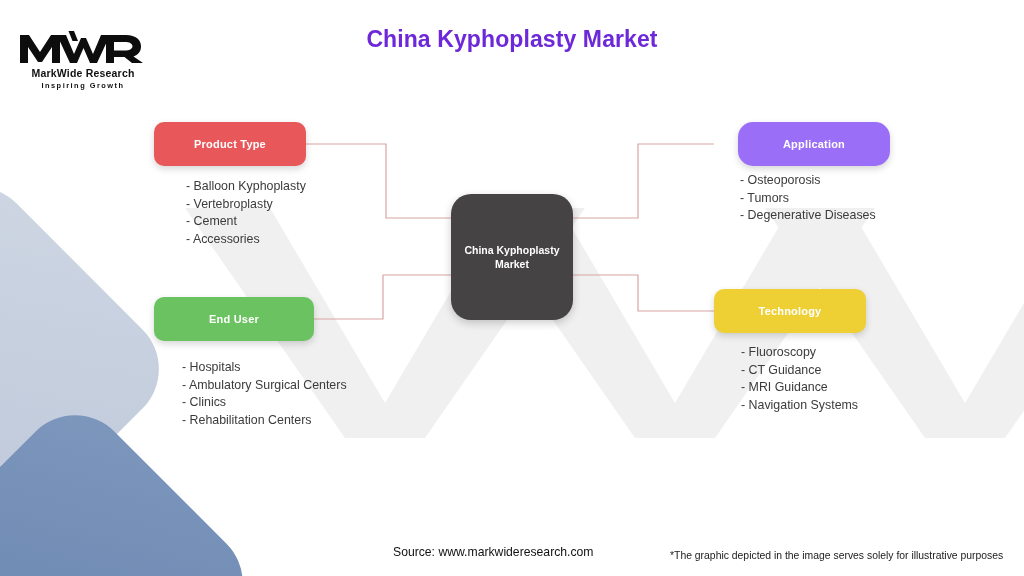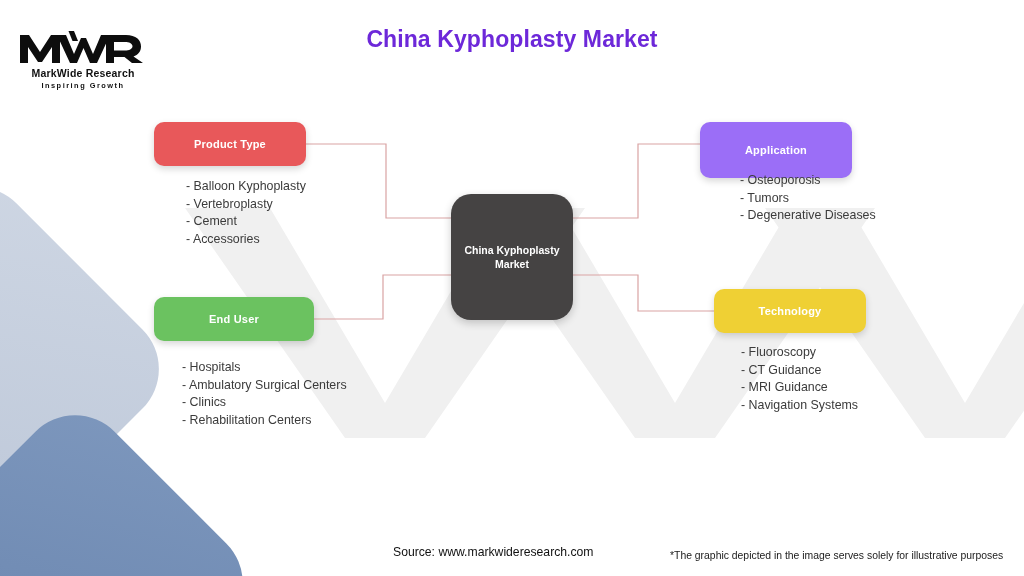--- a/index.html
+++ b/index.html
@@ -68,21 +68,21 @@
   .node{
     position:absolute;z-index:3;
     border-radius:10px;
     display:flex;align-items:center;justify-content:center;
     box-shadow:0 3px 7px rgba(0,0,0,.16);
     color:#ffffff;font-weight:bold;
     font-size:11px;
     letter-spacing:.2px;
   }
   .node-product{left:154px;top:122px;width:152px;height:44px;background:#e8585a;}
-  .node-application{left:700px;top:122px;width:152px;height:56px;background:#9b6ef7;}
+  .node-application{left:738px;top:122px;width:152px;height:44px;background:#9b6ef7;border-radius:15px;}
   .node-enduser{left:154px;top:297px;width:160px;height:44px;background:#6bc260;}
   .node-technology{left:714px;top:289px;width:152px;height:44px;background:#efd034;}
 
   .node-center{
     position:absolute;z-index:3;
     left:451px;top:194px;width:122px;height:126px;
     background:#454343;border-radius:20px;
     display:flex;align-items:center;justify-content:center;
     text-align:center;
     color:#fff;font-weight:bold;font-size:10.5px;line-height:1.35;

